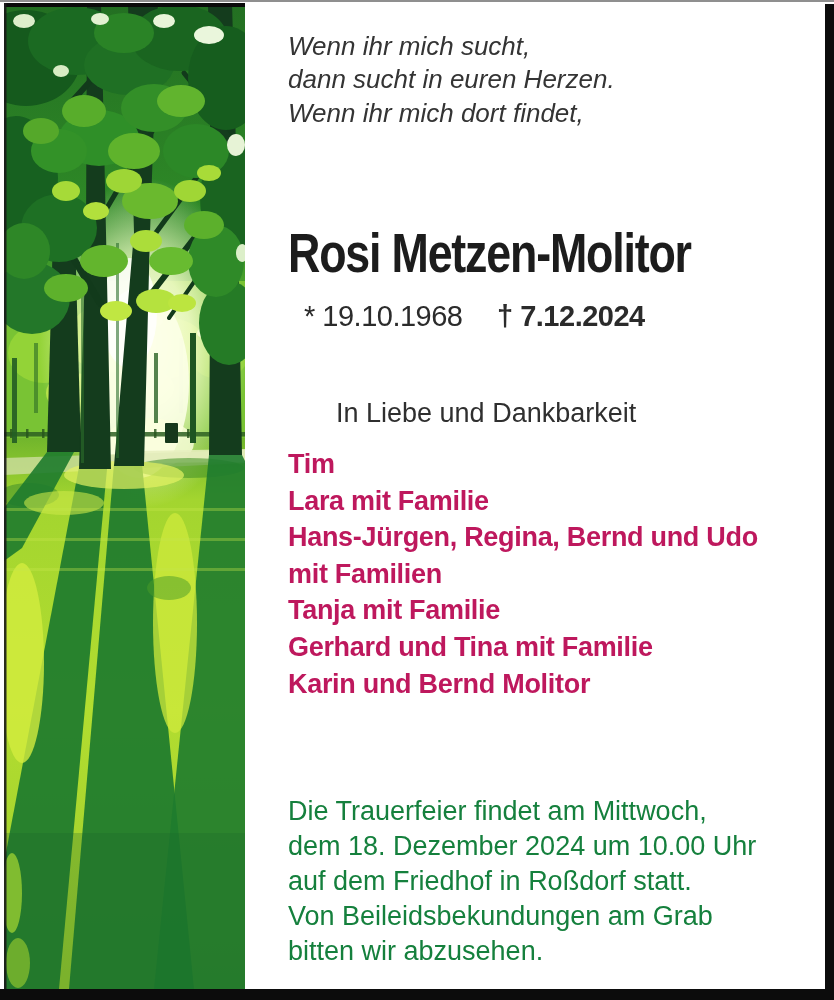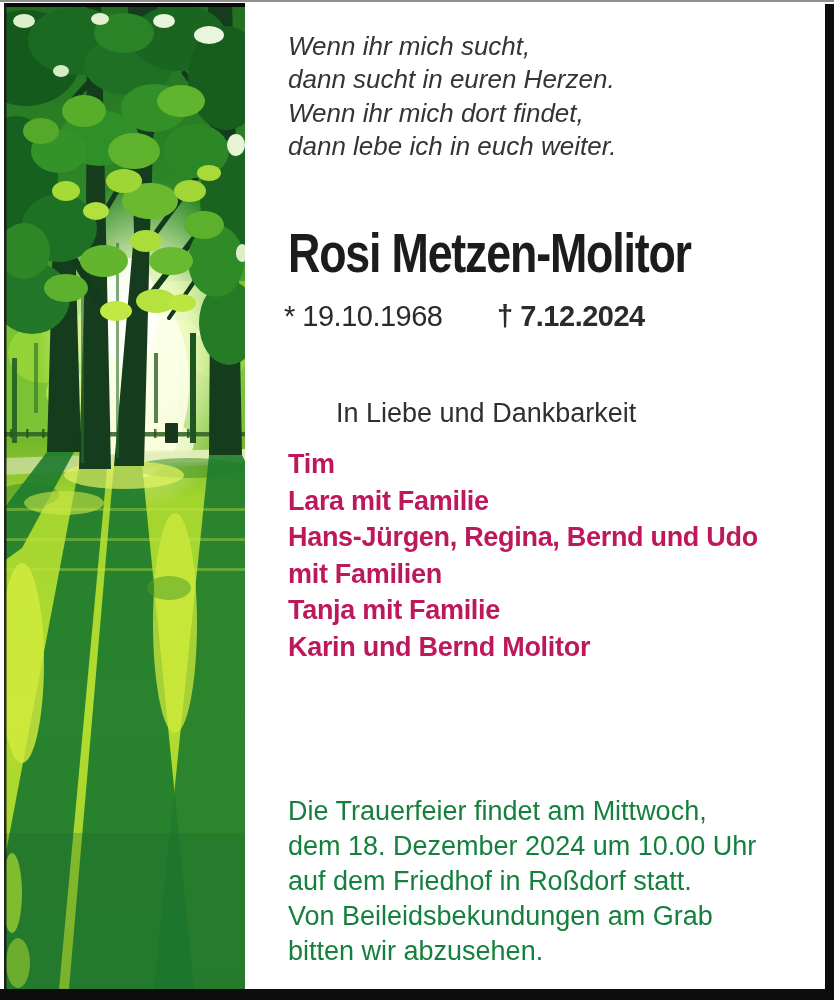--- a/index.html
+++ b/index.html
@@ -18,21 +18,21 @@
 
   
   .txt { position:absolute; left:288px; white-space:nowrap; }
   .poem { top:24px; font-size:26px; line-height:33.4px; font-style:italic; color:#343434;margin-top:6px; }
   .name {
     top:224px; font-size:56px; font-weight:bold; color:#1c1c1c;
     letter-spacing:-1.5px; transform:scaleX(0.8); transform-origin:left top;
     margin:0; line-height:58px;
   }
   .date { top:299px; font-size:29px; letter-spacing:-0.5px; color:#2b2b2b; line-height:34px; }
-  .date-birth { left:284px; }
+  .date-birth { left:304px; }
   .date-death { left:497px;font-weight:bold; }
   .dedication { top:396px; font-size:27px; line-height:34px; color:#2f2f2f;margin-left:48px; }
   .mourners { top:446px; font-size:27px; font-weight:bold; line-height:36.6px; letter-spacing:-0.3px; color:#be185d; }
   .funeral { top:794px; font-size:27px; line-height:35px; color:#15803d; }
 </style>
 </head>
 <body>
 
 <div class="scan-top-line"></div>
 <div class="scan-right-bar"></div>
@@ -194,36 +194,36 @@
 
   <rect x="0" y="0" width="241" height="4" fill="#0a0a0a"></rect>
   <rect x="0" y="0" width="2.5" height="986" fill="#1a1a1a" opacity="0.9"></rect>
 </svg>
 </div>
 
 <div class="txt poem">
   <div>Wenn ihr mich sucht,</div>
   <div>dann sucht in euren Herzen.</div>
   <div>Wenn ihr mich dort findet,</div>
-  <div>dann lebe ich in euch weiter.</div>
 </div>
 
 <h1 class="txt name">Rosi Metzen-Molitor</h1>
 
 <div class="txt date date-birth">* 19.10.1968</div>
 <div class="txt date date-death">† 7.12.2024</div>
 
 <div class="txt dedication">In Liebe und Dankbarkeit</div>
 
 <div class="txt mourners">
   <div>Tim</div>
   <div>Lara mit Familie</div>
   <div>Hans-Jürgen, Regina, Bernd und Udo</div>
   <div>mit Familien</div>
   <div>Tanja mit Familie</div>
+  <div>Gerhard und Tina mit Familie</div>
   <div>Karin und Bernd Molitor</div>
 </div>
 
 <div class="txt funeral">
   <div>Die Trauerfeier findet am Mittwoch,</div>
   <div>dem 18. Dezember 2024 um 10.00 Uhr</div>
   <div>auf dem Friedhof in Roßdorf statt.</div>
   <div>Von Beileidsbekundungen am Grab</div>
   <div>bitten wir abzusehen.</div>
 </div>

